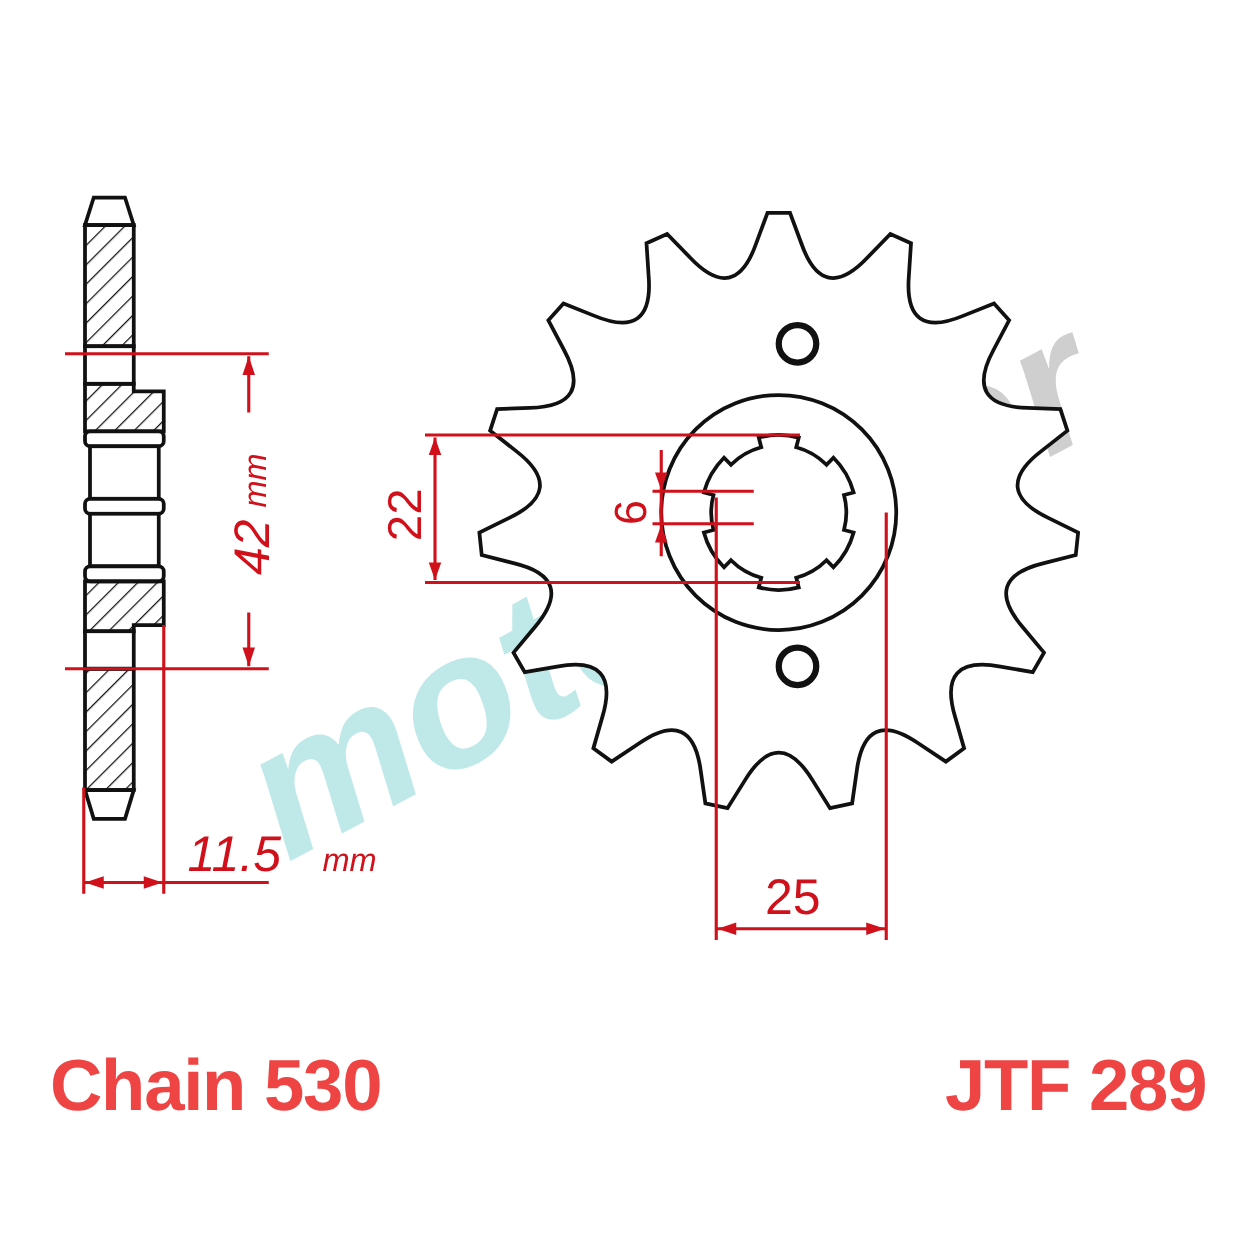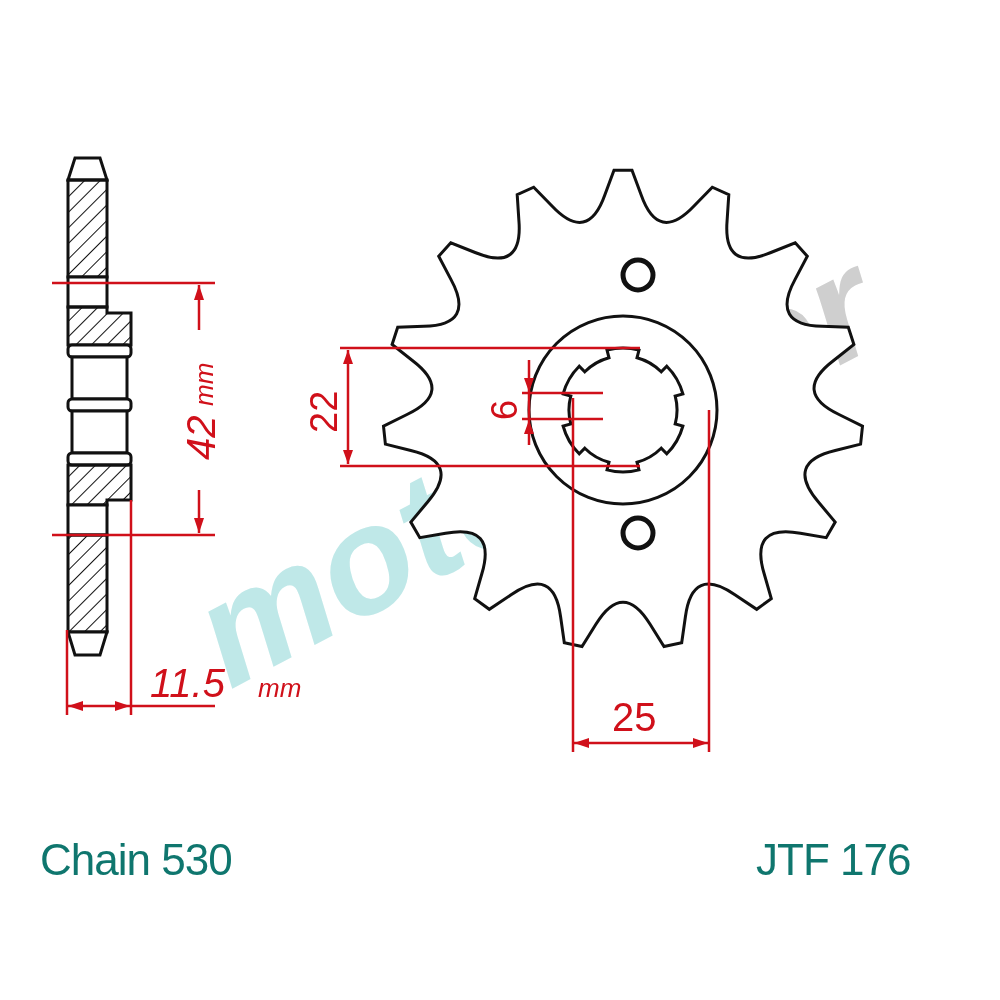--- a/index.html
+++ b/index.html
@@ -1,18 +1,18 @@
 <!DOCTYPE html>
 <html><head>
 <meta charset="utf-8">
 <style>
   html, body { margin:0; padding:0; background:#ffffff; }
   body { width:1000px; height:1000px; position:relative; overflow:hidden; font-family:"Liberation Sans", sans-serif; }
   svg { position:absolute; left:0; top:0; }
-  .lbl { position:absolute; font-family:"Liberation Sans", sans-serif; font-weight:normal; color:#0f766e; font-size:44px; letter-spacing:-1px; }
+  .lbl { position:absolute; font-family:"Liberation Sans", sans-serif; font-weight:bold; color:#ef4444; font-size:58px; letter-spacing:-1px; }
   .dim { font-family:"Liberation Sans", sans-serif; fill:#d0101a; font-style:italic; }
 </style>
 </head>
 <body>
 
 <svg width="1000" height="1000" viewBox="0 0 1000 1000">
   <defs>
     <pattern id="hatch" patternUnits="userSpaceOnUse" width="11" height="11" patternTransform="rotate(45)">
       <line x1="0" y1="0" x2="0" y2="11" stroke="#111" stroke-width="2"></line>
     </pattern>
@@ -85,13 +85,13 @@
     <line x1="573" y1="743" x2="709" y2="743"></line>
     <polygon points="574,743 589,738 589,748" stroke="none"></polygon>
     <polygon points="708,743 693,738 693,748" stroke="none"></polygon>
   </g>
   <text class="dim" font-style="normal" x="0" y="0" font-size="38" transform="translate(337,433) rotate(-90)" style="font-style:normal">22</text>
   <text class="dim" x="0" y="0" font-size="36" transform="translate(517,420) rotate(-90)" style="font-style:normal">6</text>
   <text class="dim" x="612" y="731" font-size="40" style="font-style:normal">25</text>
 </svg>
 
 <div class="lbl" style="left:40px; top:835px;">Chain 530</div>
-<div class="lbl" style="left:756px; top:835px;">JTF 176</div>
+<div class="lbl" style="left:756px; top:835px;">JTF 289</div>
 
 </body></html>

